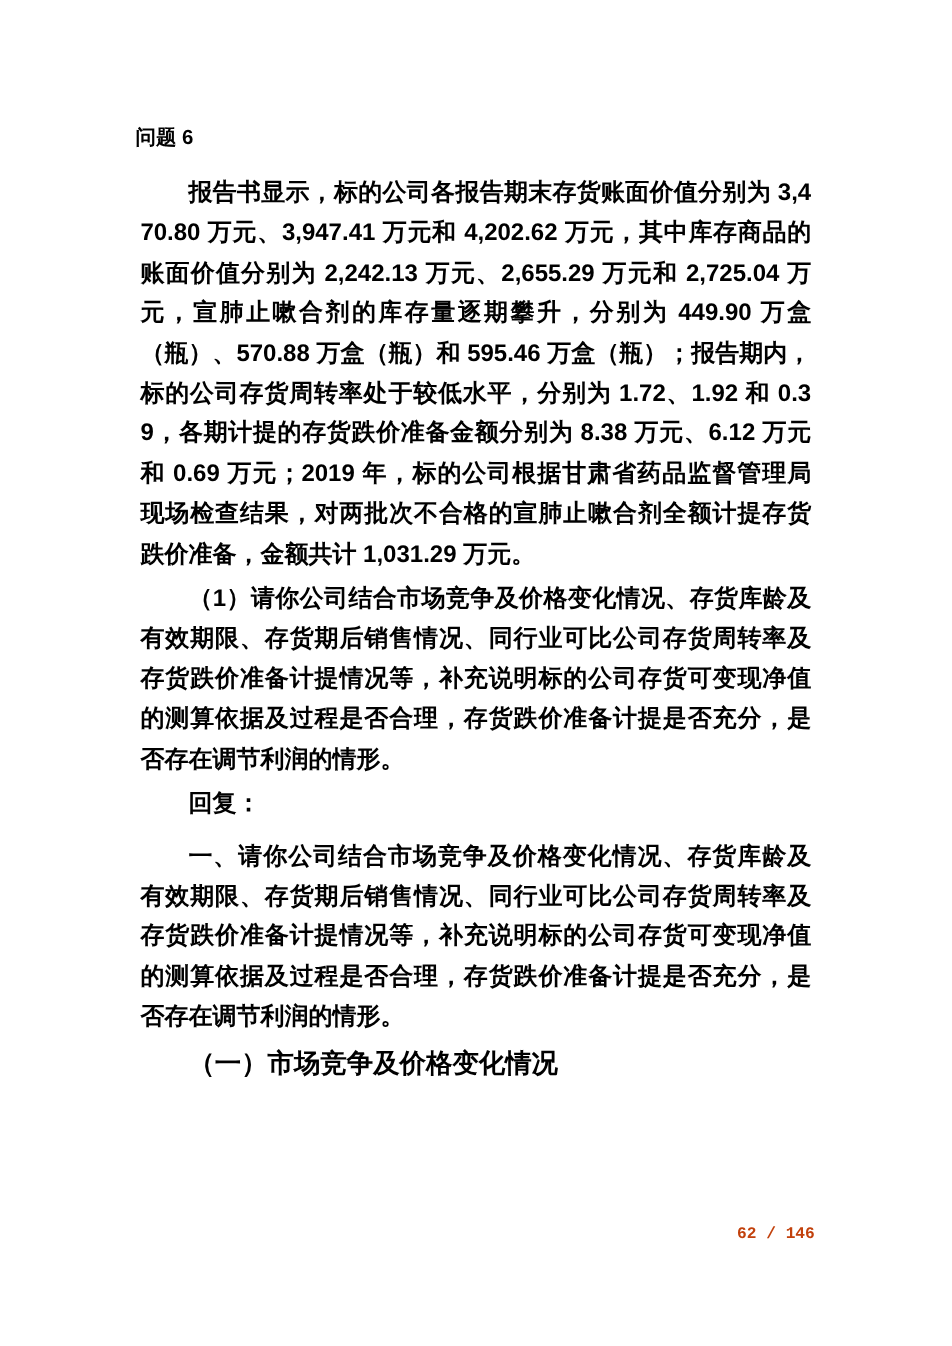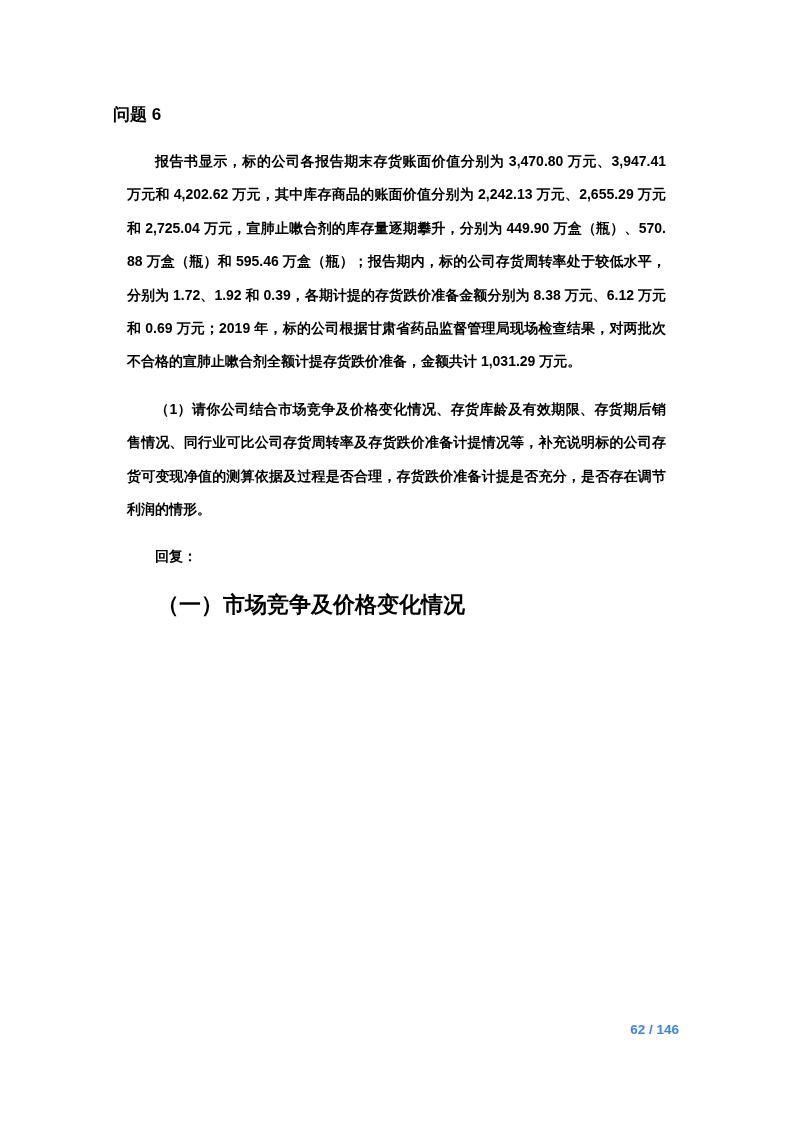--- a/index.html
+++ b/index.html
@@ -24,24 +24,24 @@
     width: 567px;
   }
   .doc-heading {
     font-size: 17px;
     font-weight: bold;
     line-height: 33px;
     margin: 0 0 14px 0;
     text-indent: 0;
   }
   .para {
-    font-size: 14px;
+    font-size: 20px;
     font-weight: bold;
     line-height: 33.4px;
-    margin: 14px;
+    margin: 4px;
     text-align: justify;
     text-indent: 2em;
     word-break: break-all;
   }
   .para.extra-top {
     margin-top: 10px;
   }
   .para.kaiti {
     font-weight: normal;
     font-family: "Liberation Serif", serif;
@@ -51,41 +51,42 @@
     font-size: 22px;
     font-weight: bold;
     line-height: 33.4px;
     margin: 0;
     text-indent: 2em;
   }
   .page-number {
     position: absolute;
     top: 1021px;
     right: 114px;
-    font-family: Liberation Sans, sans-serif;
+    font-family: Liberation Mono, monospace;
     font-weight: bold;
     font-size: 13.5px;
     line-height: 18px;
-    color: #3b82f6;
+    color: #c2410c;
   }
 </style>
 </head>
 <body>
 
 <div class="page">
   <div class="content">
     <h1 class="doc-heading">问题 6</h1>
 
     <p class="para">报告书显示，标的公司各报告期末存货账面价值分别为 3,470.80 万元、3,947.41 万元和 4,202.62 万元，其中库存商品的账面价值分别为 2,242.13 万元、2,655.29 万元和 2,725.04 万元，宣肺止嗽合剂的库存量逐期攀升，分别为 449.90 万盒（瓶）、570.88 万盒（瓶）和 595.46 万盒（瓶）；报告期内，标的公司存货周转率处于较低水平，分别为 1.72、1.92 和 0.39，各期计提的存货跌价准备金额分别为 8.38 万元、6.12 万元和 0.69 万元；2019 年，标的公司根据甘肃省药品监督管理局现场检查结果，对两批次不合格的宣肺止嗽合剂全额计提存货跌价准备，金额共计 1,031.29 万元。</p>
 
     <p class="para">（1）请你公司结合市场竞争及价格变化情况、存货库龄及有效期限、存货期后销售情况、同行业可比公司存货周转率及存货跌价准备计提情况等，补充说明标的公司存货可变现净值的测算依据及过程是否合理，存货跌价准备计提是否充分，是否存在调节利润的情形。</p>
 
 
 
     <p class="para">回复：</p>
 
+    <p class="para extra-top">一、请你公司结合市场竞争及价格变化情况、存货库龄及有效期限、存货期后销售情况、同行业可比公司存货周转率及存货跌价准备计提情况等，补充说明标的公司存货可变现净值的测算依据及过程是否合理，存货跌价准备计提是否充分，是否存在调节利润的情形。</p>
 
     <p class="subsection-heading">（一）市场竞争及价格变化情况</p>
 
   </div>
 
   <div class="page-number">62 / 146</div>
 </div>
 
 </body></html>

